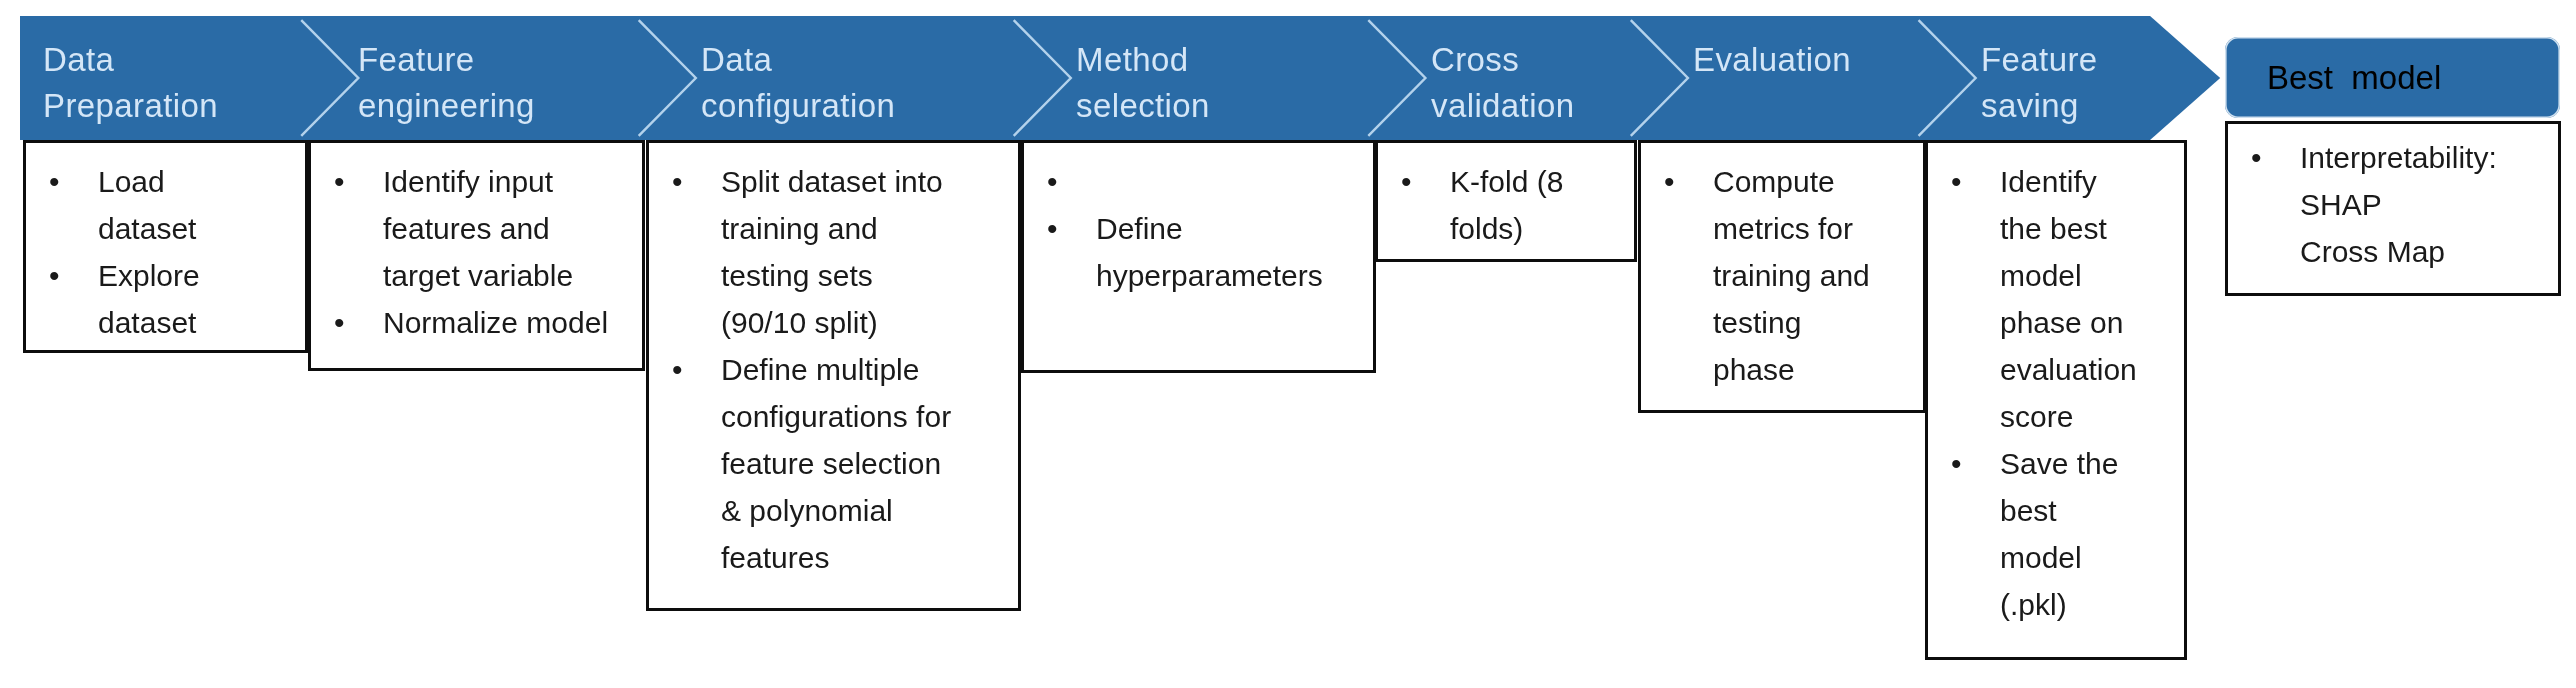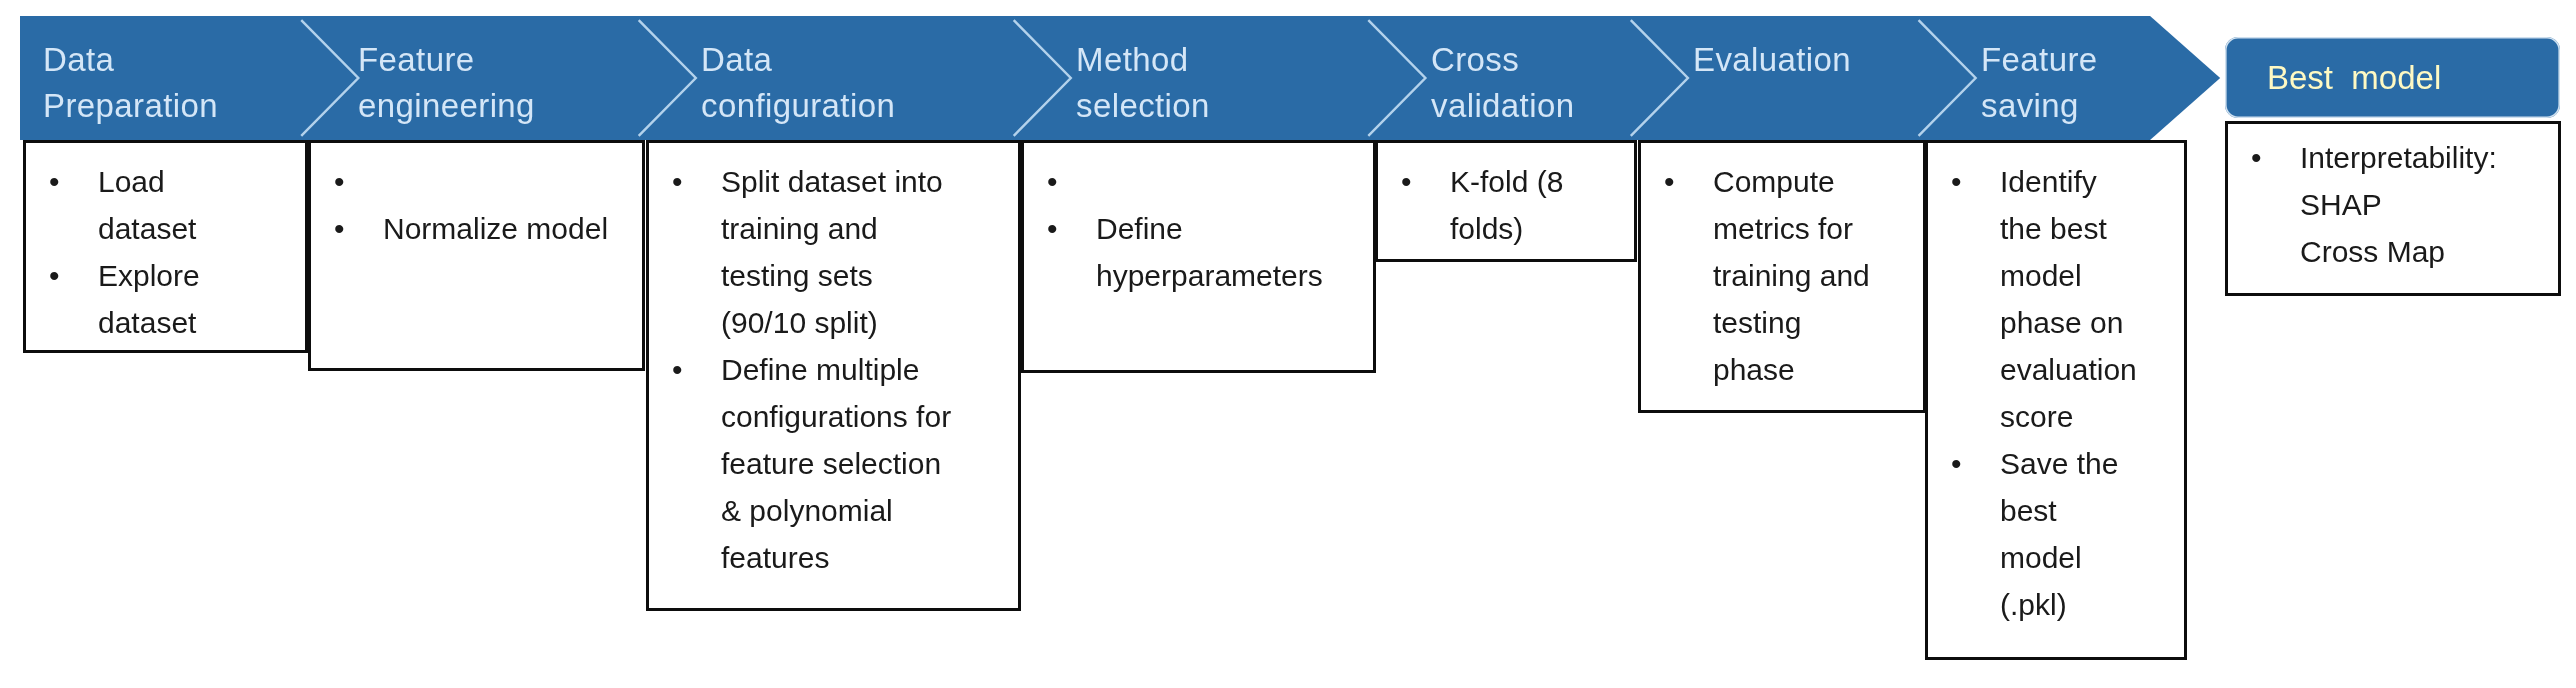--- a/index.html
+++ b/index.html
@@ -62,21 +62,21 @@
     top: 37px;
     width: 335px;
     height: 81px;
     background: #2a6ba6;
     border-radius: 13px;
     display: flex;
     align-items: center;
     box-sizing: border-box;
     padding-left: 42px;
     font-size: 33px;
-    color: #fef9c3;
+    color: #000000;
     white-space: pre-wrap;
     box-shadow: 0 0 0 1.6px #cfe0ef inset;
   }
   .result-box {
     position: absolute;
     left: 2225px;
     top: 121px;
     width: 336px;
     height: 175px;
     background: #ffffff;
@@ -123,20 +123,23 @@
     <div class="bullet-row">
       <span class="dot">•</span>
       <span class="bt">Explore
 dataset</span>
     </div>
   </div>
 
   <div class="stage-box" style="left:308px; width:337px; height:231px">
     <div class="bullet-row">
       <span class="dot">•</span>
+      <span class="bt">Identify input
+features and
+target variable</span>
     </div>
     <div class="bullet-row">
       <span class="dot">•</span>
       <span class="bt">Normalize model</span>
     </div>
   </div>
 
   <div class="stage-box" style="left:646px; width:375px; height:471px">
     <div class="bullet-row">
       <span class="dot">•</span>

